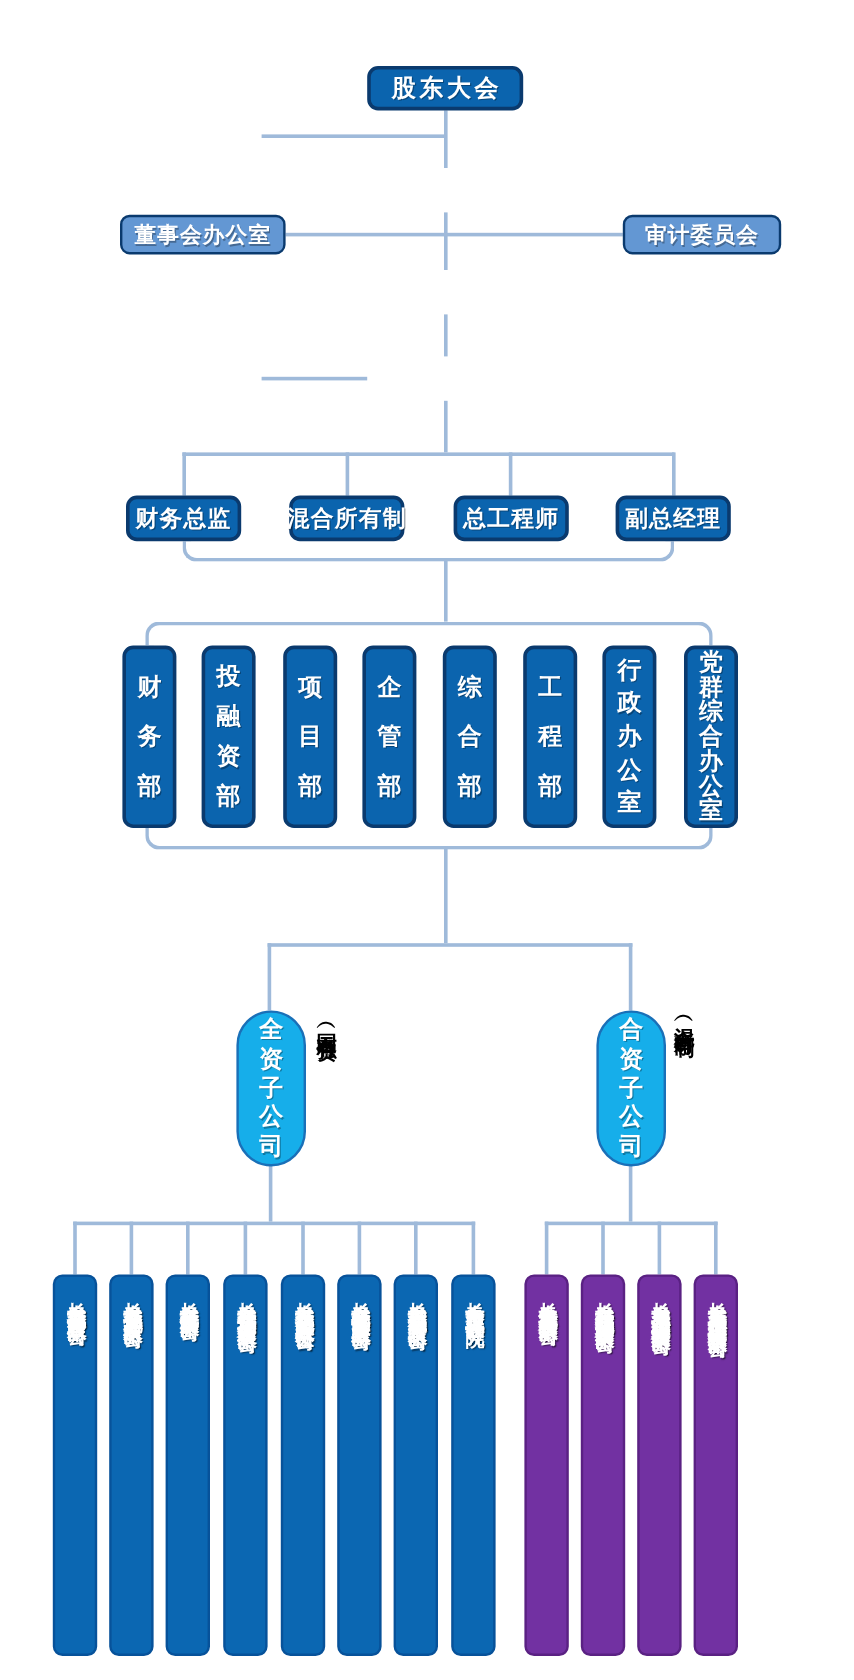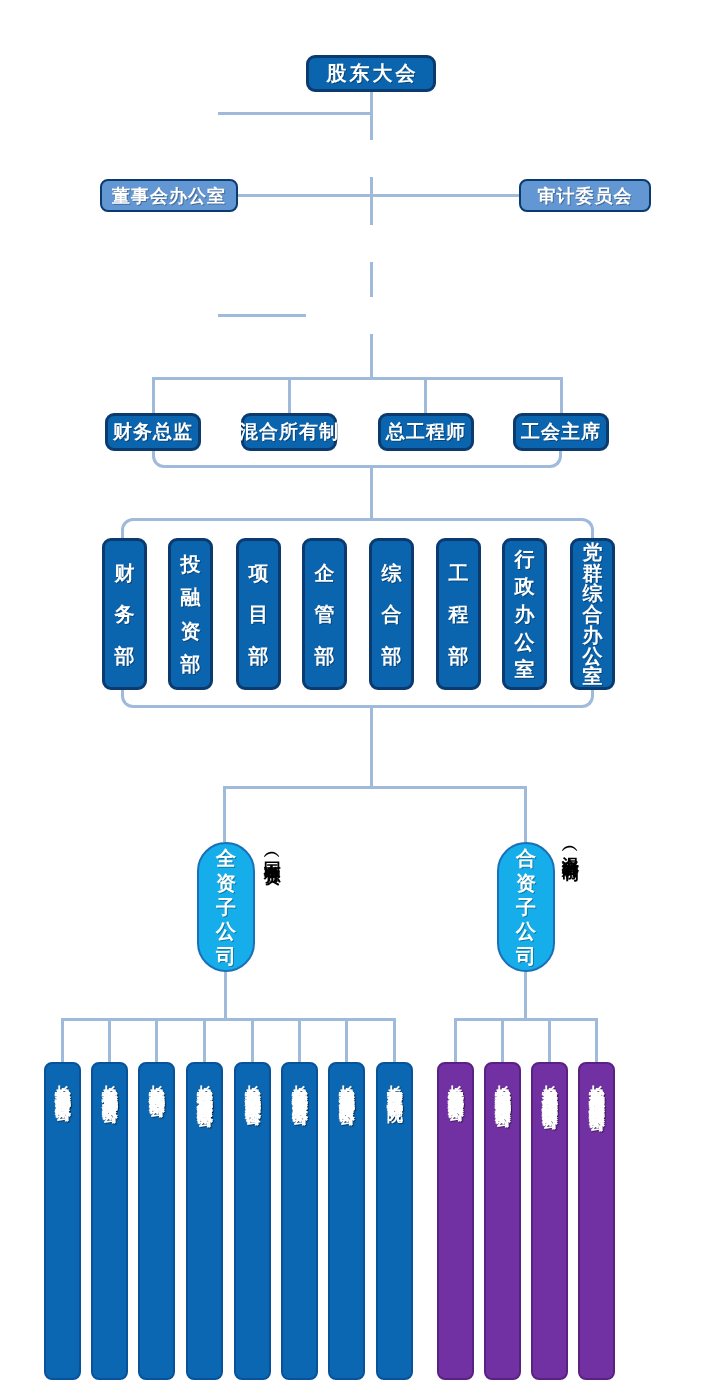--- a/index.html
+++ b/index.html
@@ -91,21 +91,21 @@
   <div class="ln" style="left:548px;top:1018px;width:3px;height:44px"></div>
   <div class="ln" style="left:595px;top:1018px;width:3px;height:44px"></div>
 
   <div class="box dark" style="left:306px;top:55px;width:130px;height:37px">股东大会</div>
   <div class="box light" style="left:100px;top:179px;width:138px;height:33px">董事会办公室</div>
   <div class="box light" style="left:519px;top:179px;width:132px;height:33px">审计委员会</div>
 
   <div class="box mgmt" style="left:105px;top:413px;width:96px;height:38px">财务总监</div>
   <div class="box mgmt" style="left:241px;top:413px;width:96px;height:38px">混合所有制</div>
   <div class="box mgmt" style="left:378px;top:413px;width:96px;height:38px">总工程师</div>
-  <div class="box mgmt" style="left:513px;top:413px;width:96px;height:38px">工会主席</div>
+  <div class="box mgmt" style="left:513px;top:413px;width:96px;height:38px">副总经理</div>
 
   <div class="vbox" style="left:102px">
     <div class="vtext">
         <span>财</span>
         <span>务</span>
         <span>部</span>
       </div>
     </div>
   <div class="vbox" style="left:168px">
     <div class="vtext">

